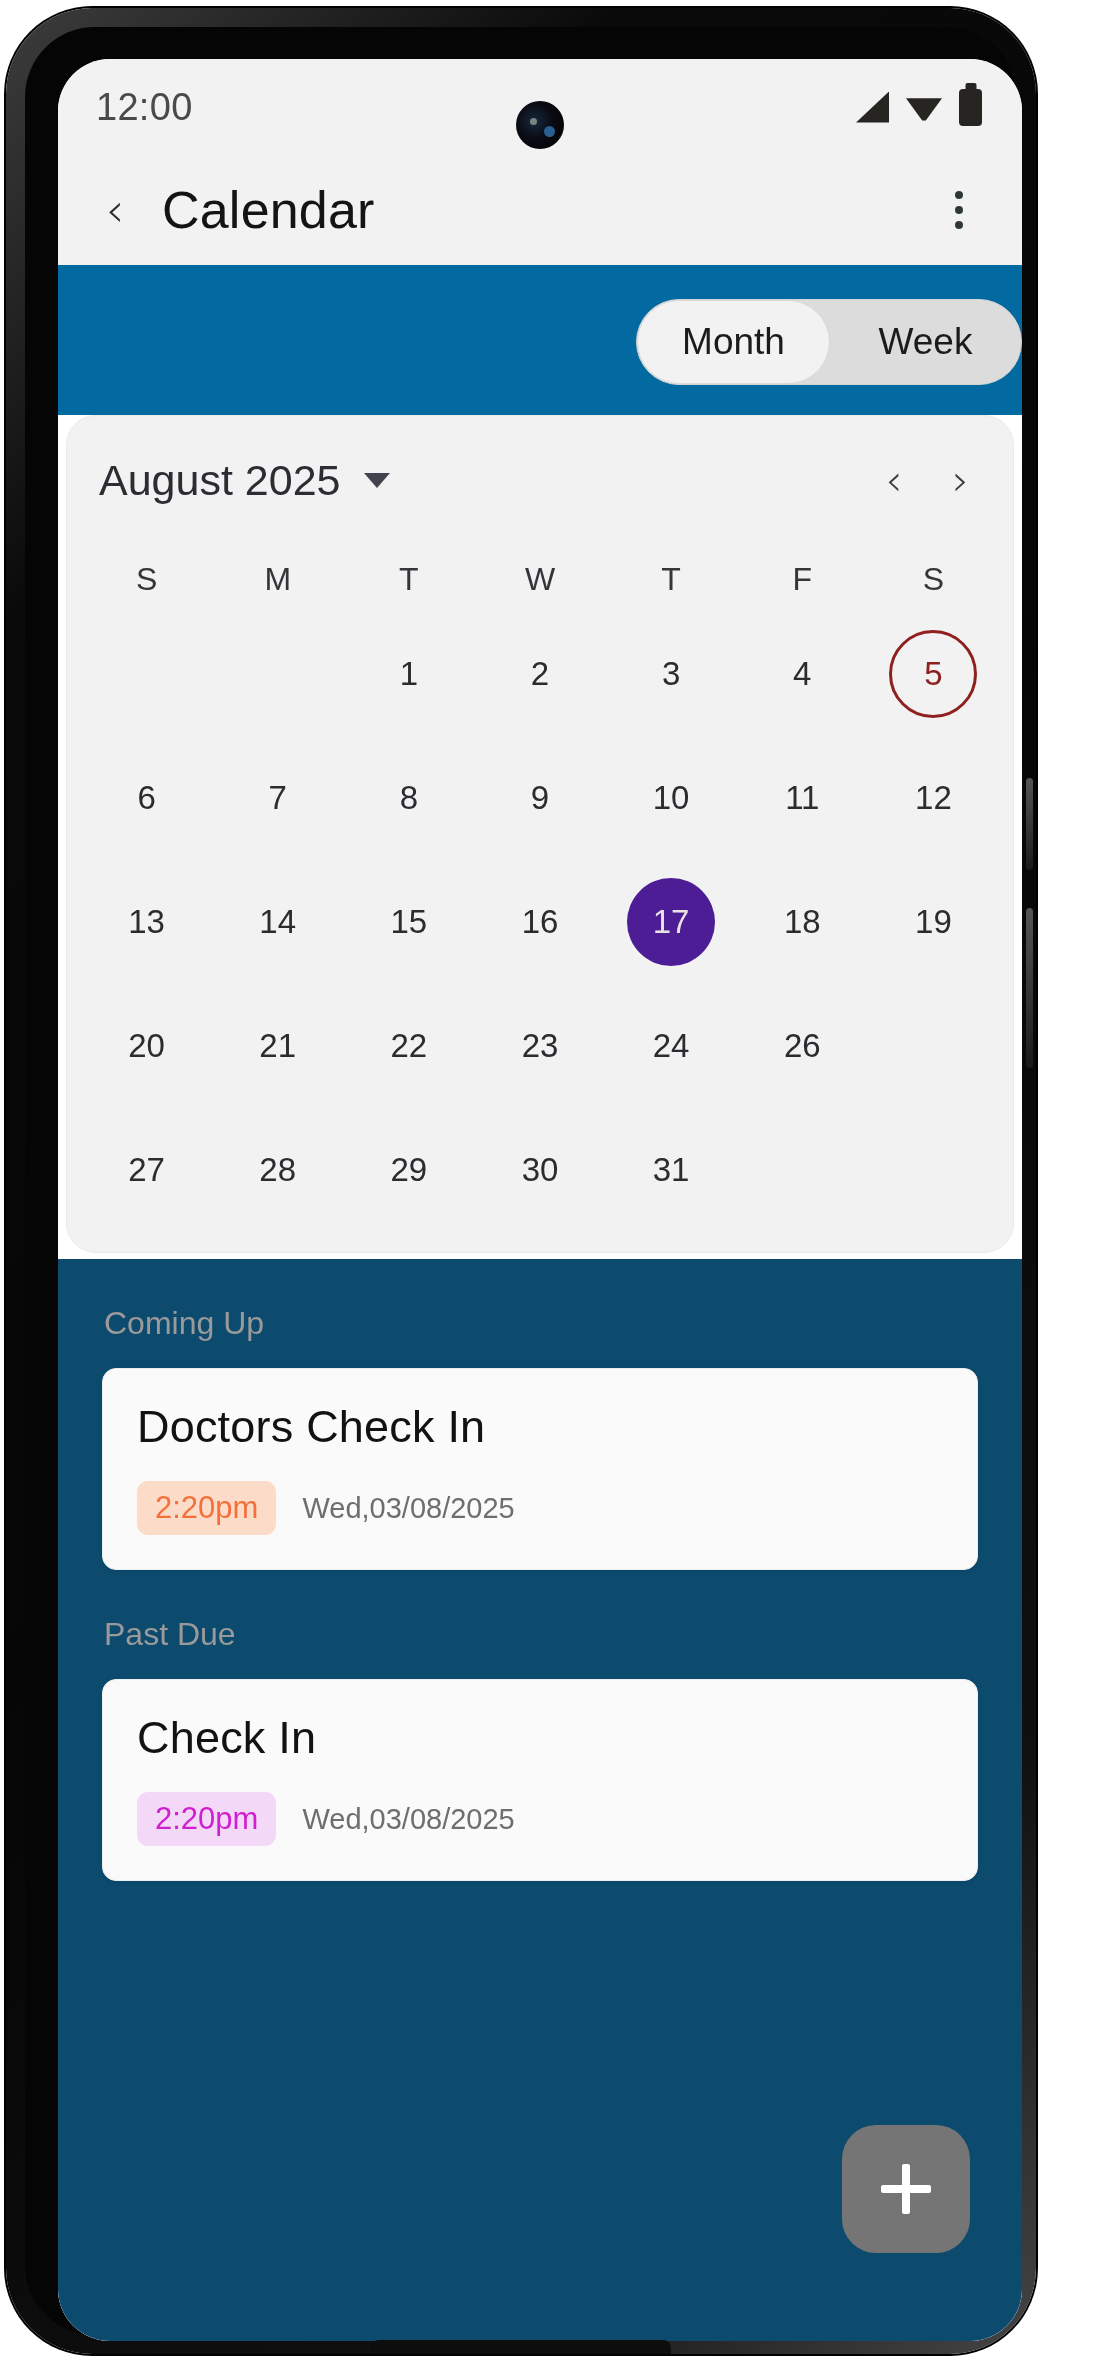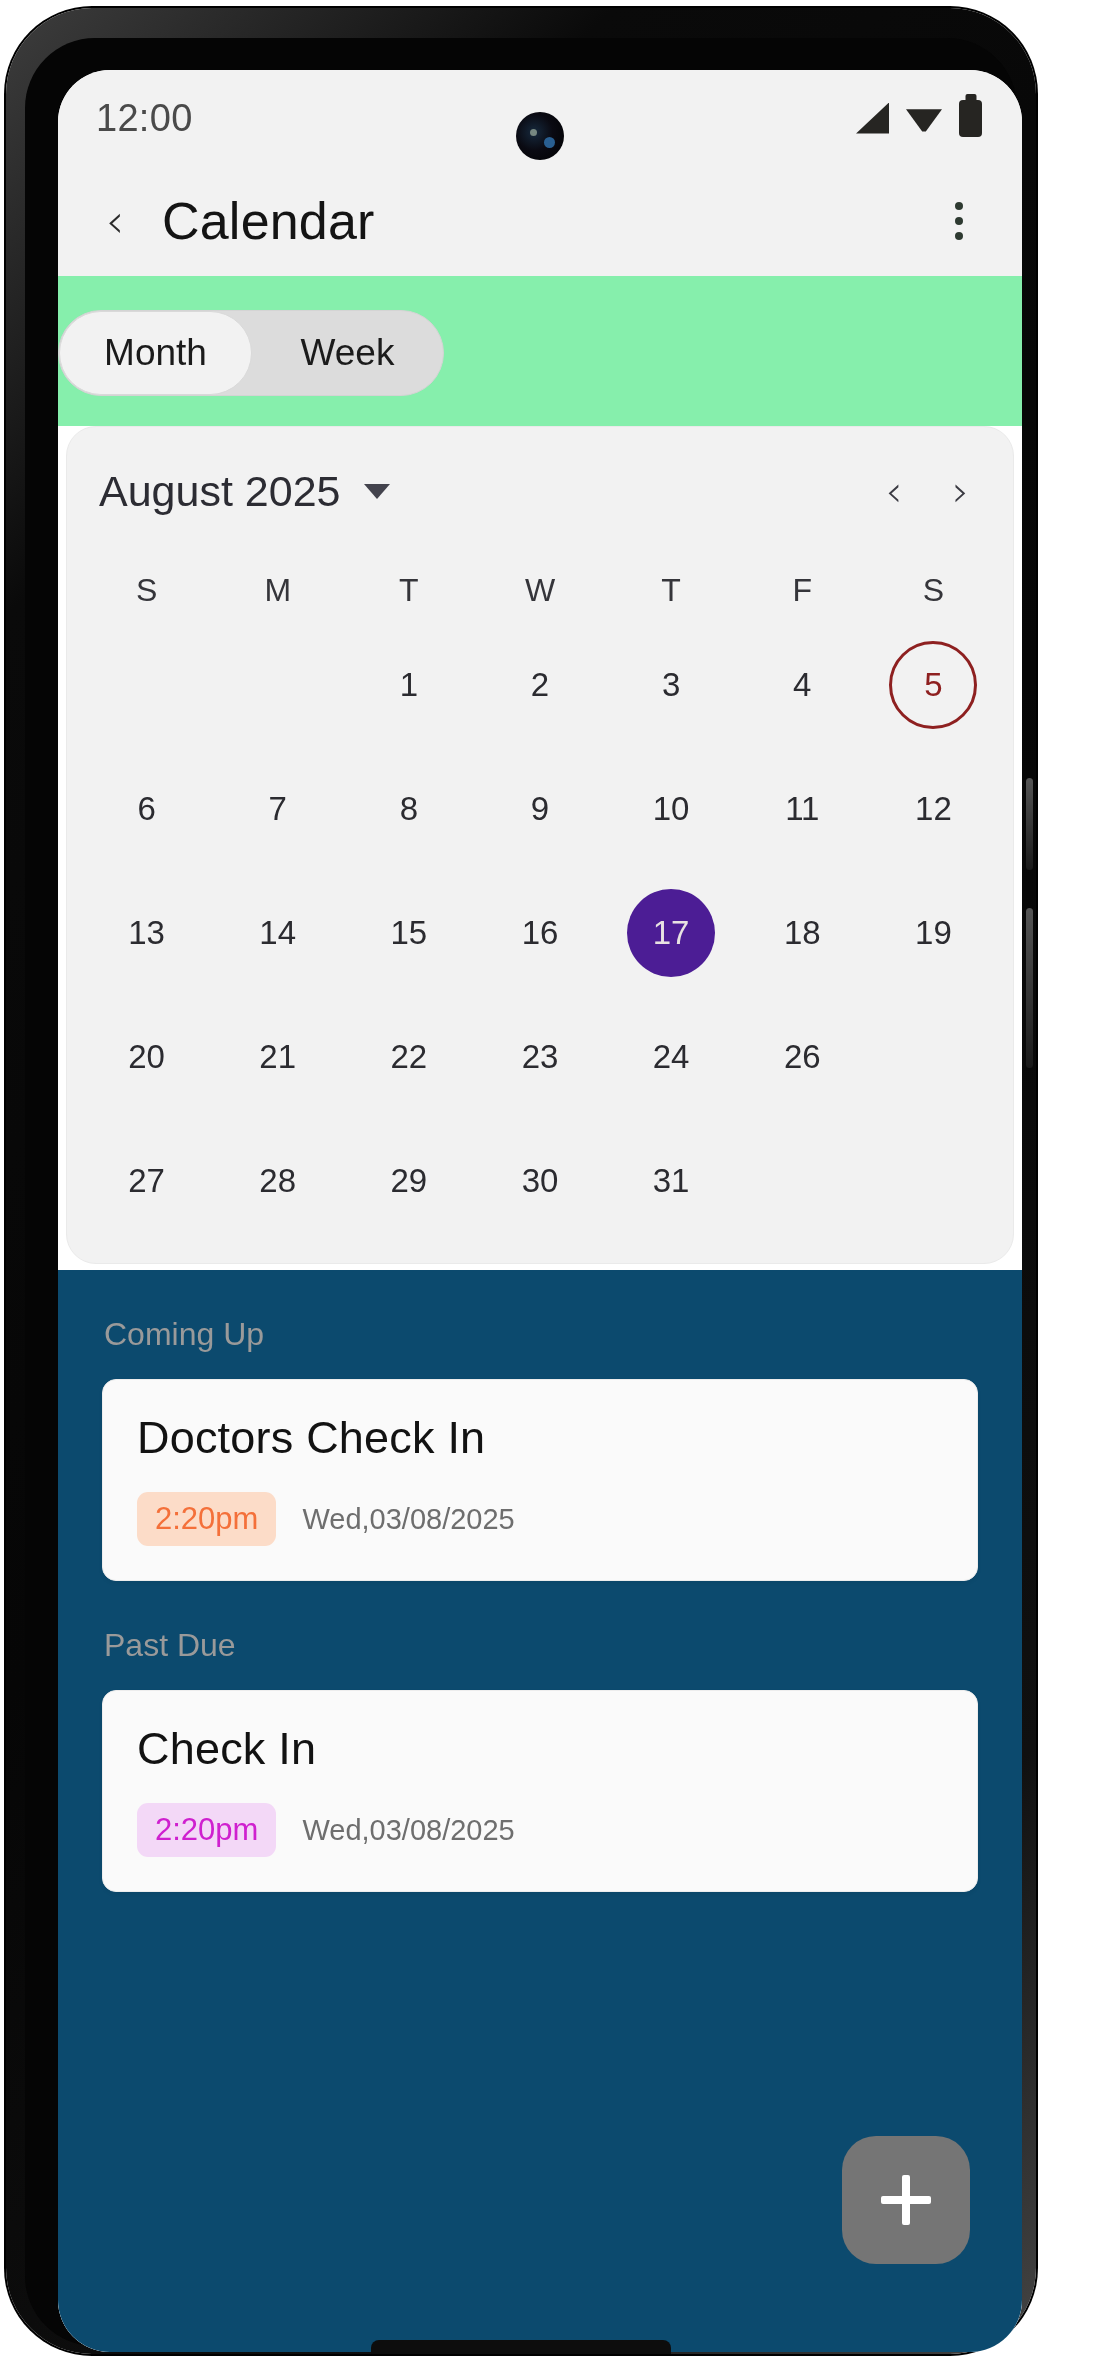--- a/index.html
+++ b/index.html
@@ -16,21 +16,21 @@
     background:#ffffff;
   }
   .phone-outer{
     position:absolute; left:6px; top:8px;
     width:1030px; height:2346px;
     border-radius:86px;
     background:linear-gradient(135deg,#3d3d3d 0%,#0a0a0a 18%,#060606 50%,#101010 82%,#454545 100%);
     box-shadow:0 0 0 2px #000;
   }
   .phone-inner{
-    position:absolute; left:19px; top:30px;
+    position:absolute; left:19px; top:19px;
     width:992px; height:2308px;
     border-radius:70px;
     background:#050505;
   }
   .screen{
     position:absolute; left:33px; top:32px;
     width:964px; height:2282px;
     border-radius:52px;
     background:#f2f2f2;
     overflow:hidden;
@@ -116,22 +116,22 @@
     width:54px; height:54px; display:flex; flex-direction:column;
     align-items:center; justify-content:center; gap:7px;
   }
   .kebab i{
     display:block; width:8px; height:8px; border-radius:50%;
     background:#2e3a31;
   }
 
   
   .seg-wrap{
-    display:flex; justify-content:flex-start;
-    padding:34px 0 30px; background:#86efac;
+    display:flex; justify-content:flex-end;
+    padding:34px 0 30px; background:#0369a1;
   }
   .segmented{
     display:flex; width:386px; height:86px;
     border-radius:44px; overflow:hidden;
     background:#dcdcdc;
     border:1px solid #d4d4d4;
   }
   .seg-btn{
     flex:1; display:flex; align-items:center; justify-content:center;
     font-size:37px; color:#1b1b1b;

